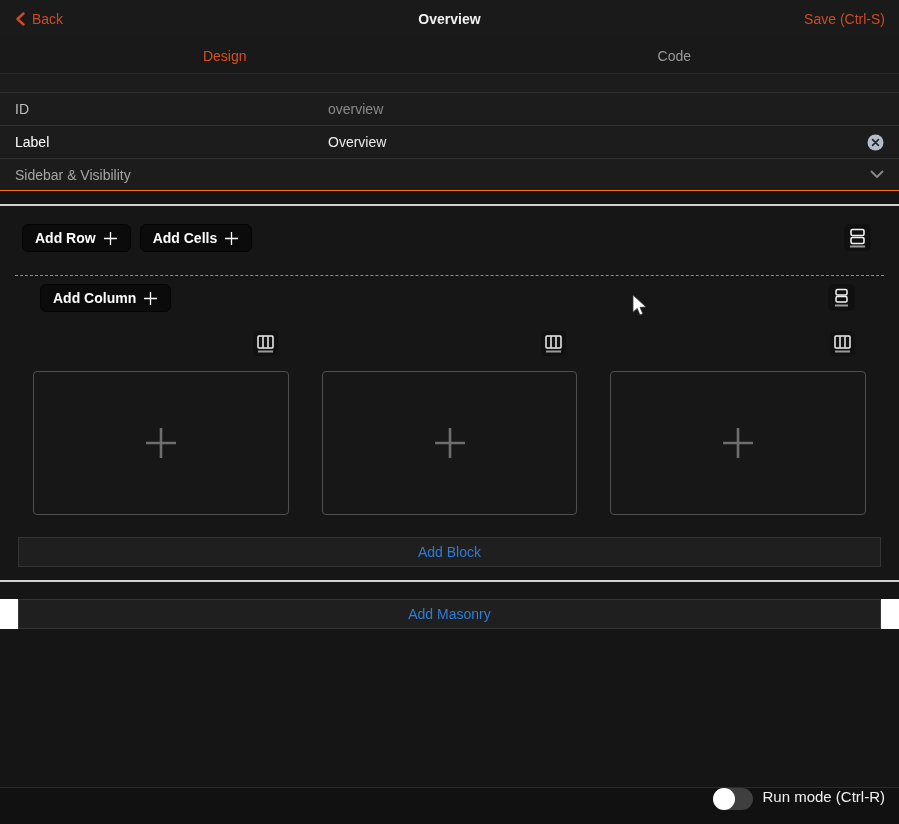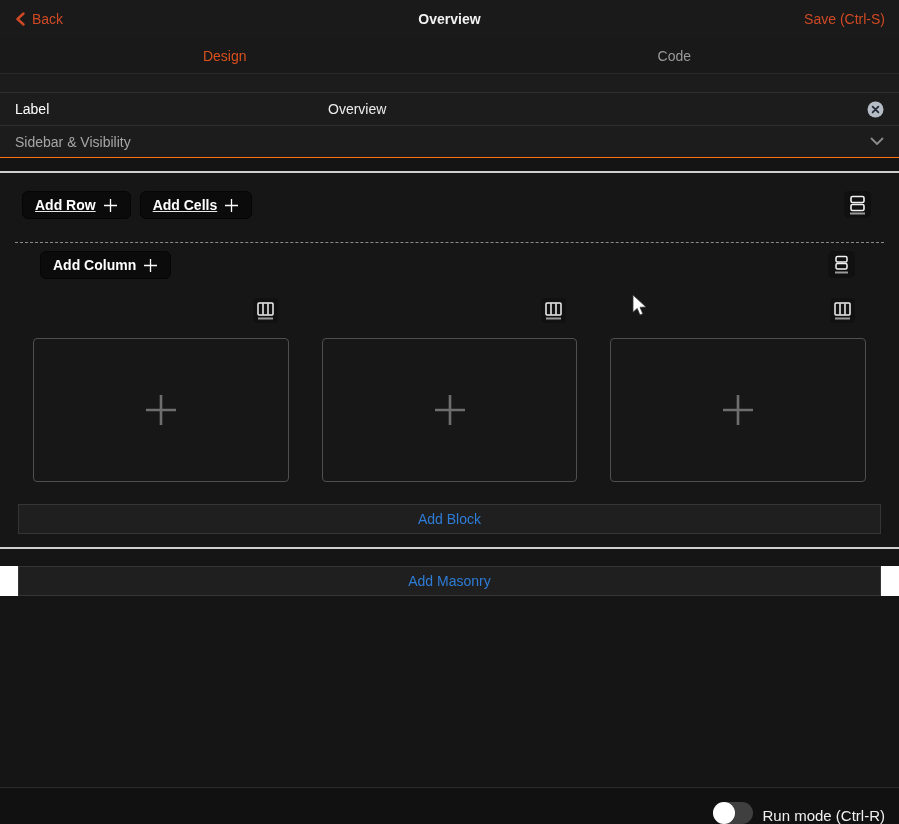--- a/index.html
+++ b/index.html
@@ -65,21 +65,21 @@
   .row-right { margin-left: auto; display: flex; align-items: center; }
 
   .spacer-a { height: 13px; background: #141414; }
   .bright-divider { height: 2px; background: #cfcfcf; }
 
   
   .editor { background: #161616; padding-bottom: 13px; }
 
   .toolbar-1 {
     padding: 18px 28px 23px 22px;
-    display: flex; align-items: flex-start; gap: 9px; text-decoration: underline;
+    display: flex; align-items: flex-start; gap: 9px;
   }
   .toolbar-2 {
     padding: 8px 28px 0 40px;
     display: flex; align-items: flex-start; gap: 9px;
   }
   .btn-dark {
     height: 28px;
     display: inline-flex; align-items: center; gap: 7px;
     background: #0b0b0b;
     border: 1px solid #050505;
@@ -138,21 +138,21 @@
   }
   .masonry-section { background: #ffffff; }
   .masonry-section .wide-bar { margin-top: 17px; }
 
   
   .footer {
     position: absolute; left: 0; right: 0; bottom: 0;
     height: 37px;
     background: #111111;
     border-top: 1px solid #2b2b2b;
-    display: flex; align-items: flex-end; justify-content: flex-end;
+    display: flex; align-items: flex-start; justify-content: flex-end;
     gap: 9px; padding-right: 14px;
   }
   .toggle {
     width: 40px; height: 22px;
     background: #3f3f3f; border-radius: 11px;
     position: relative; cursor: pointer; flex: none;
   }
   .toggle-knob {
     position: absolute; left: 0; top: 0;
     width: 22px; height: 22px; border-radius: 50%;
@@ -180,20 +180,24 @@
     <div class="topbar-title">Overview</div>
     <div class="save-btn">Save (Ctrl-S)</div>
   </div>
 
   <div class="tabs">
     <div class="tab active">Design</div>
     <div class="tab inactive">Code</div>
   </div>
 
   <div class="form">
+    <div class="form-row row-id">
+      <div class="form-label">ID</div>
+      <div class="form-value">overview</div>
+    </div>
     <div class="form-row row-label">
       <div class="form-label">Label</div>
       <div class="form-value">Overview</div>
       <div class="row-right">
         <span style="display:flex;cursor:pointer">
           <svg width="17" height="17" viewBox="0 0 17 17">
             <circle cx="8.5" cy="8.5" r="8" fill="#b6bcc6"></circle>
             <path d="M5.6 5.6 L11.4 11.4 M11.4 5.6 L5.6 11.4" stroke="#1d2733" stroke-width="1.7" stroke-linecap="round"></path>
           </svg>
         </span>

